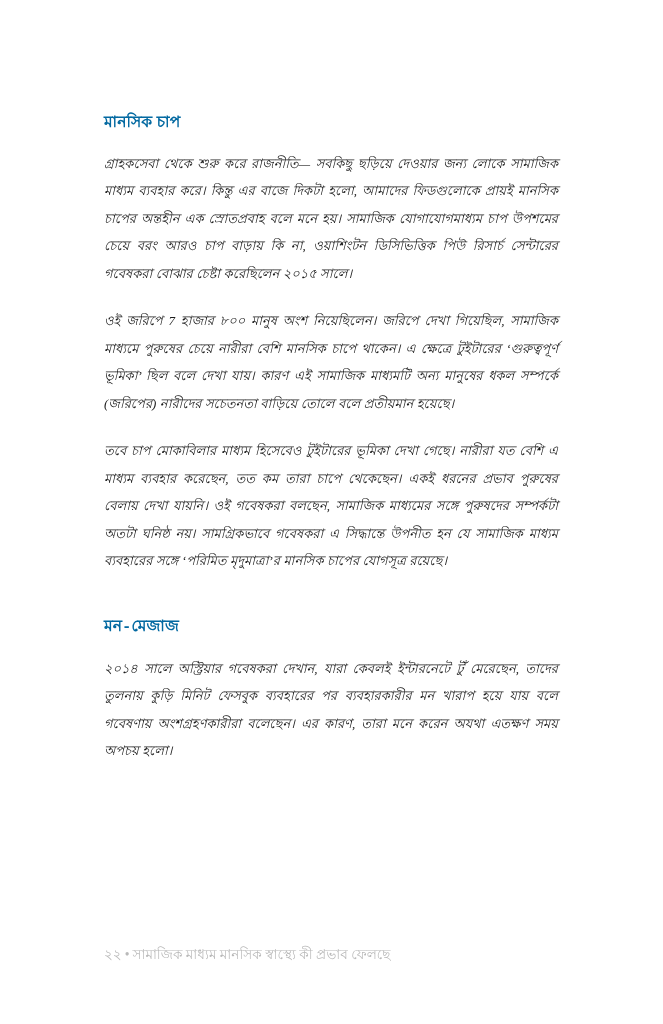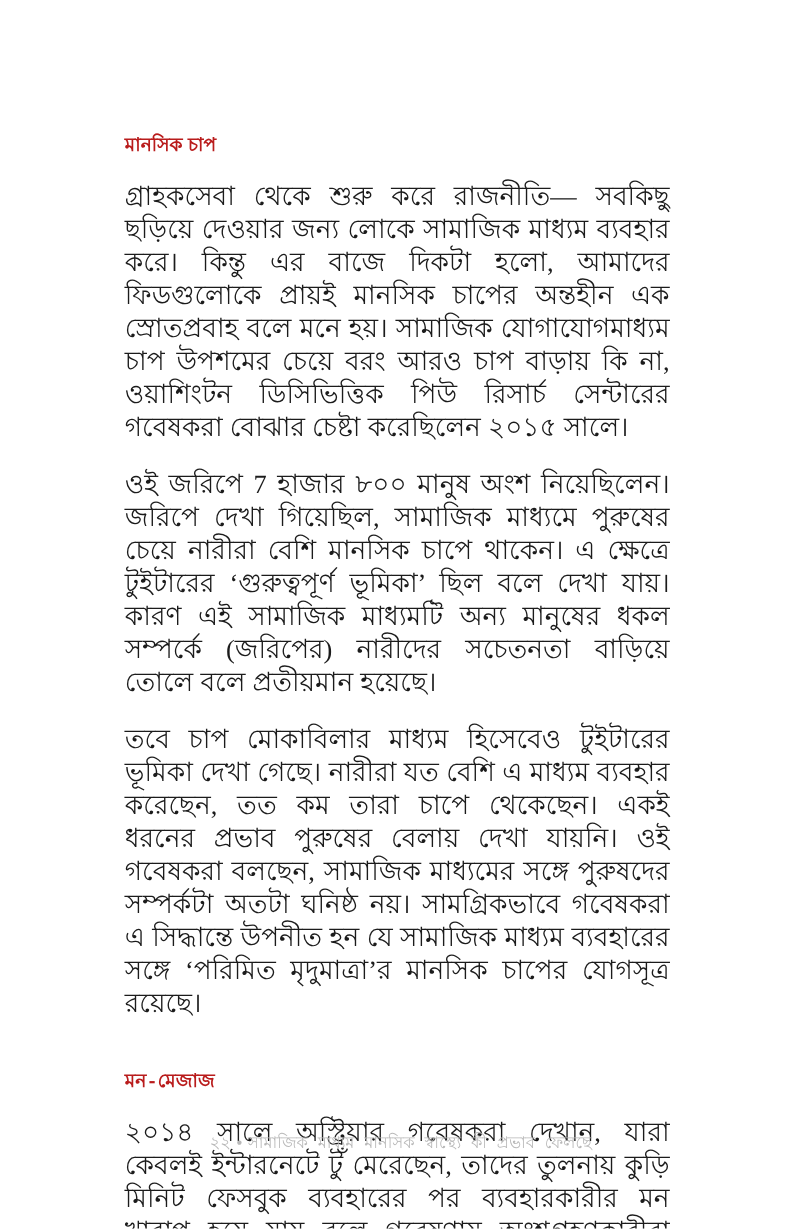--- a/index.html
+++ b/index.html
@@ -25,52 +25,52 @@
     position: absolute;
     left: 104px;
     top: 112px;
     width: 454px;
   }
   .section-heading {
     font-family: "Liberation Sans", "DejaVu Sans", sans-serif;
     font-weight: bold;
     font-size: 15.5px;
     line-height: 1.35;
-    color: #b91c1c;
+    color: #0369a1;
     margin: 0 0 17px 0;
     letter-spacing: 0.1px;
   }
   .section-heading.second {
     margin-top: 42px;
     font-family: Liberation Mono, monospace;
   }
   .body-paragraph {
     font-family: "Liberation Serif", "DejaVu Serif", serif;
-    font-size: 22px;
+    font-size: 13px;
     line-height: 27.5px;
     text-align: justify;
     text-justify: inter-word;
     color: #1b1b1b;
     margin: 0 0 20px 0;
     word-spacing: 0.02em;
+    font-style: italic;
   }
   .body-paragraph:last-of-type {
     margin-bottom: 16px;
   }
   .footer {
     position: absolute;
     left: 104px;
     bottom: 60px;
     width: 460px;
-    font-family: Liberation Mono, monospace;
+    font-family: Liberation Serif, serif;
     font-size: 13.6px;
     line-height: 1.3;
     color: #b9b9b9;
     white-space: nowrap;
-    text-align: center;
   }
   .footer .page-number {
     display: inline;
   }
   .footer .sep {
     display: inline;
     padding: 0 3px;
   }
   .footer .running-title {
     display: inline;

